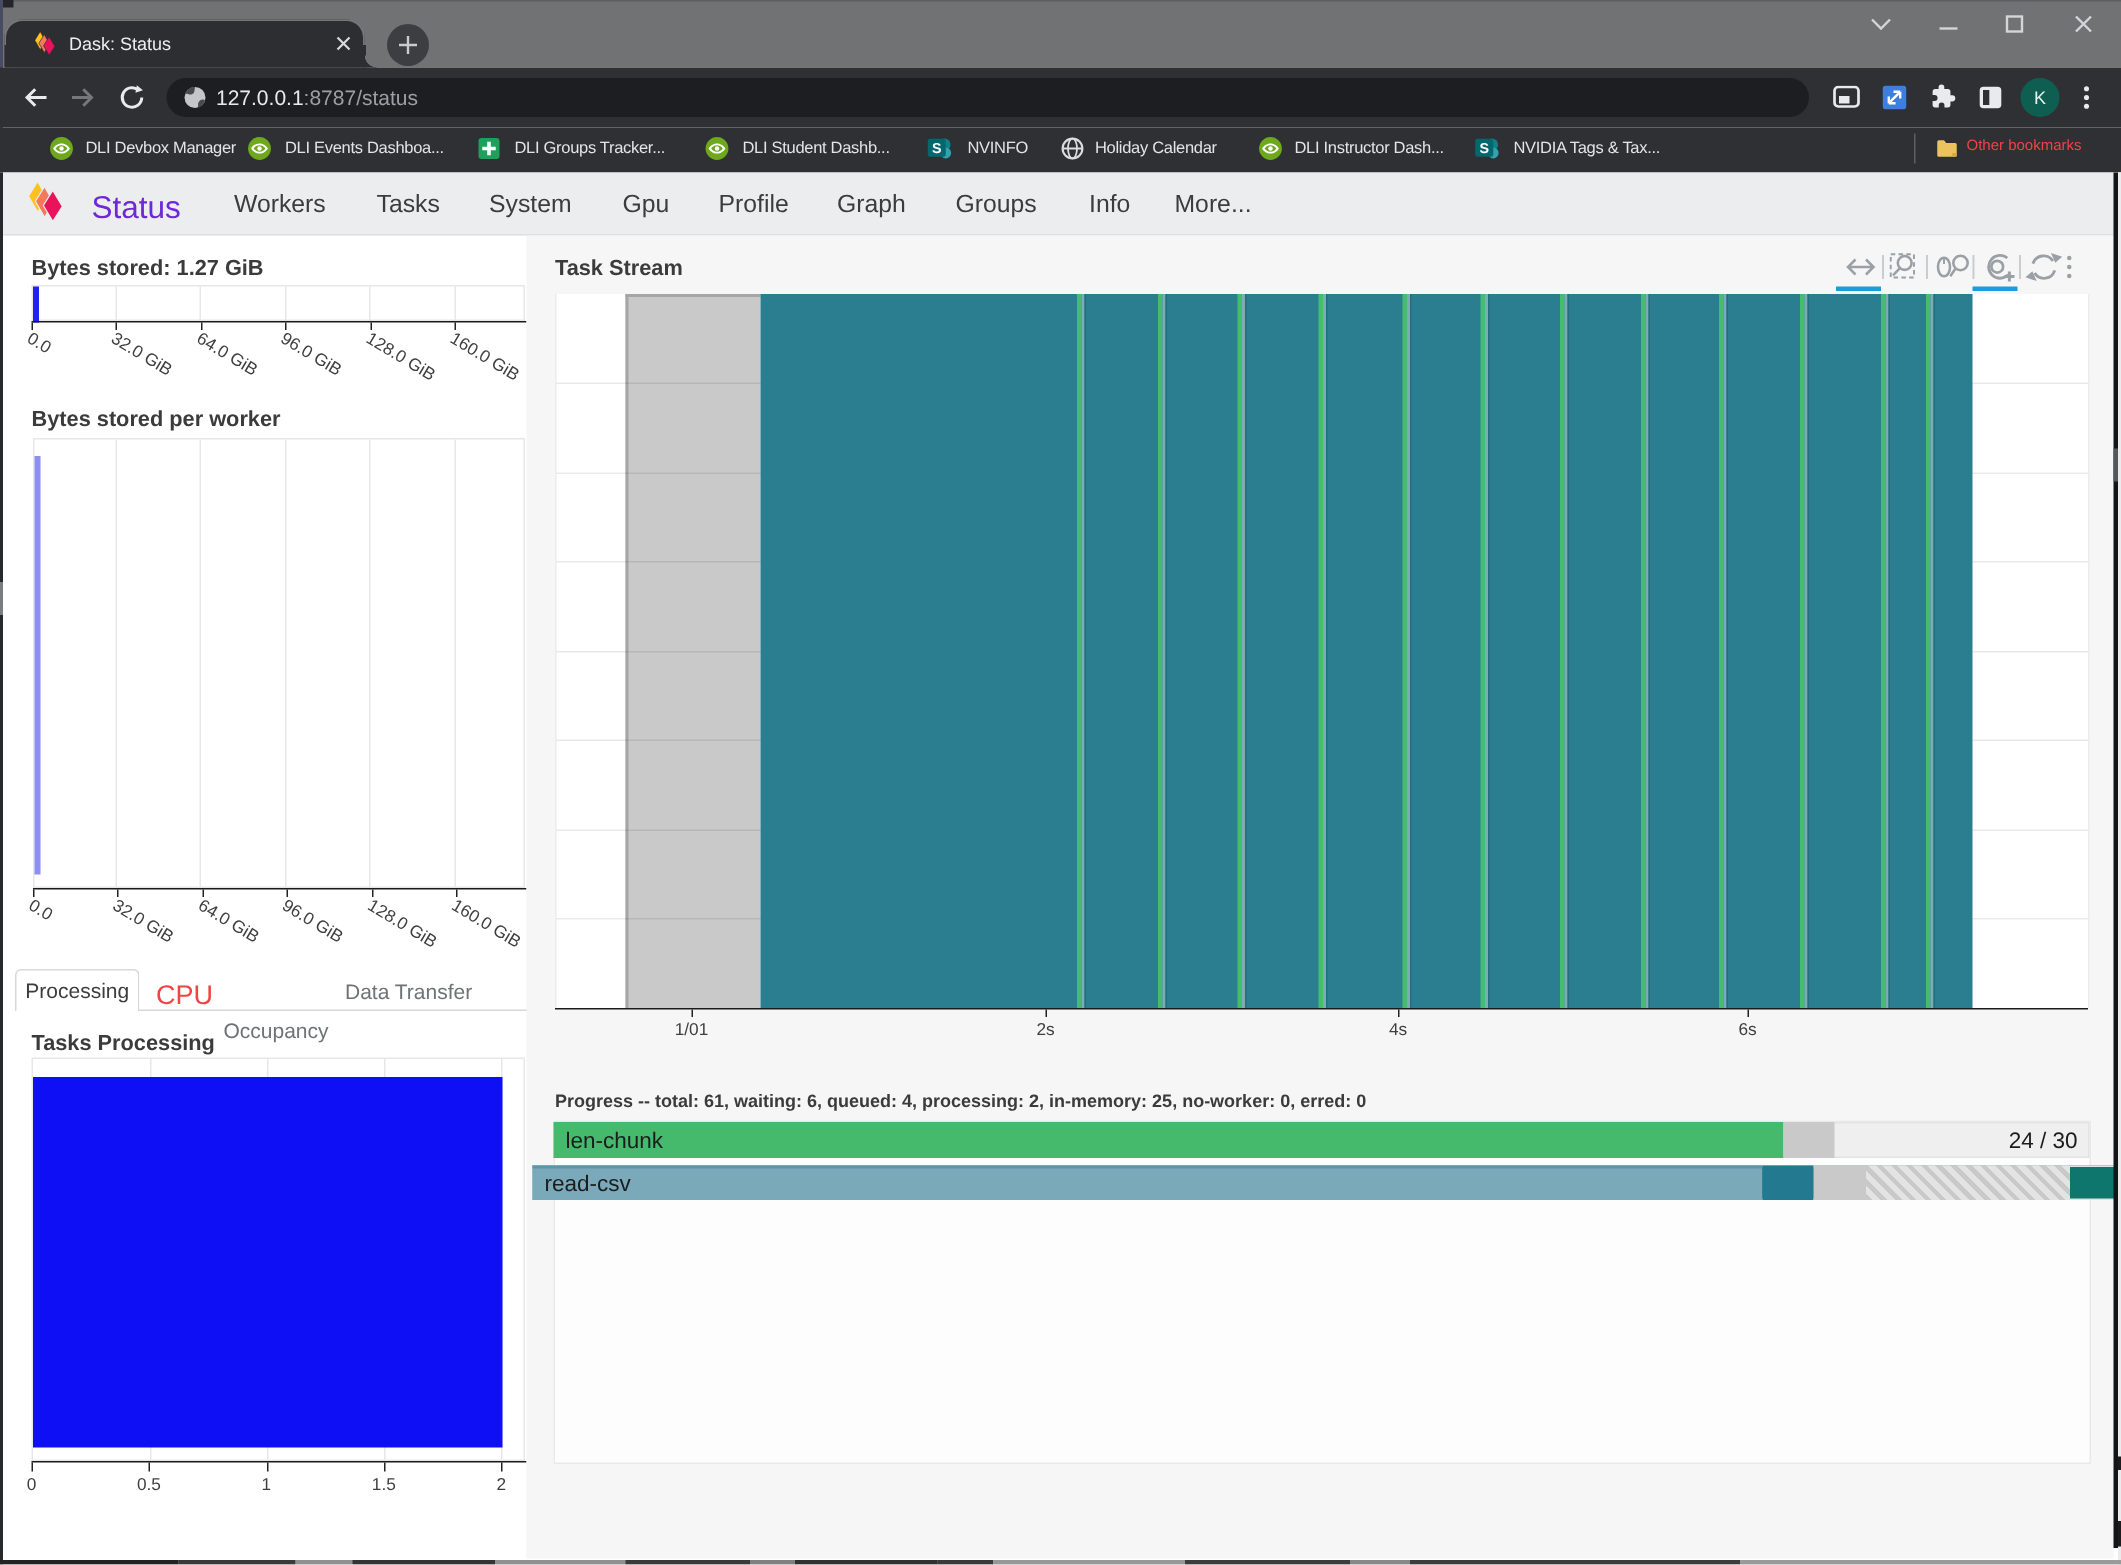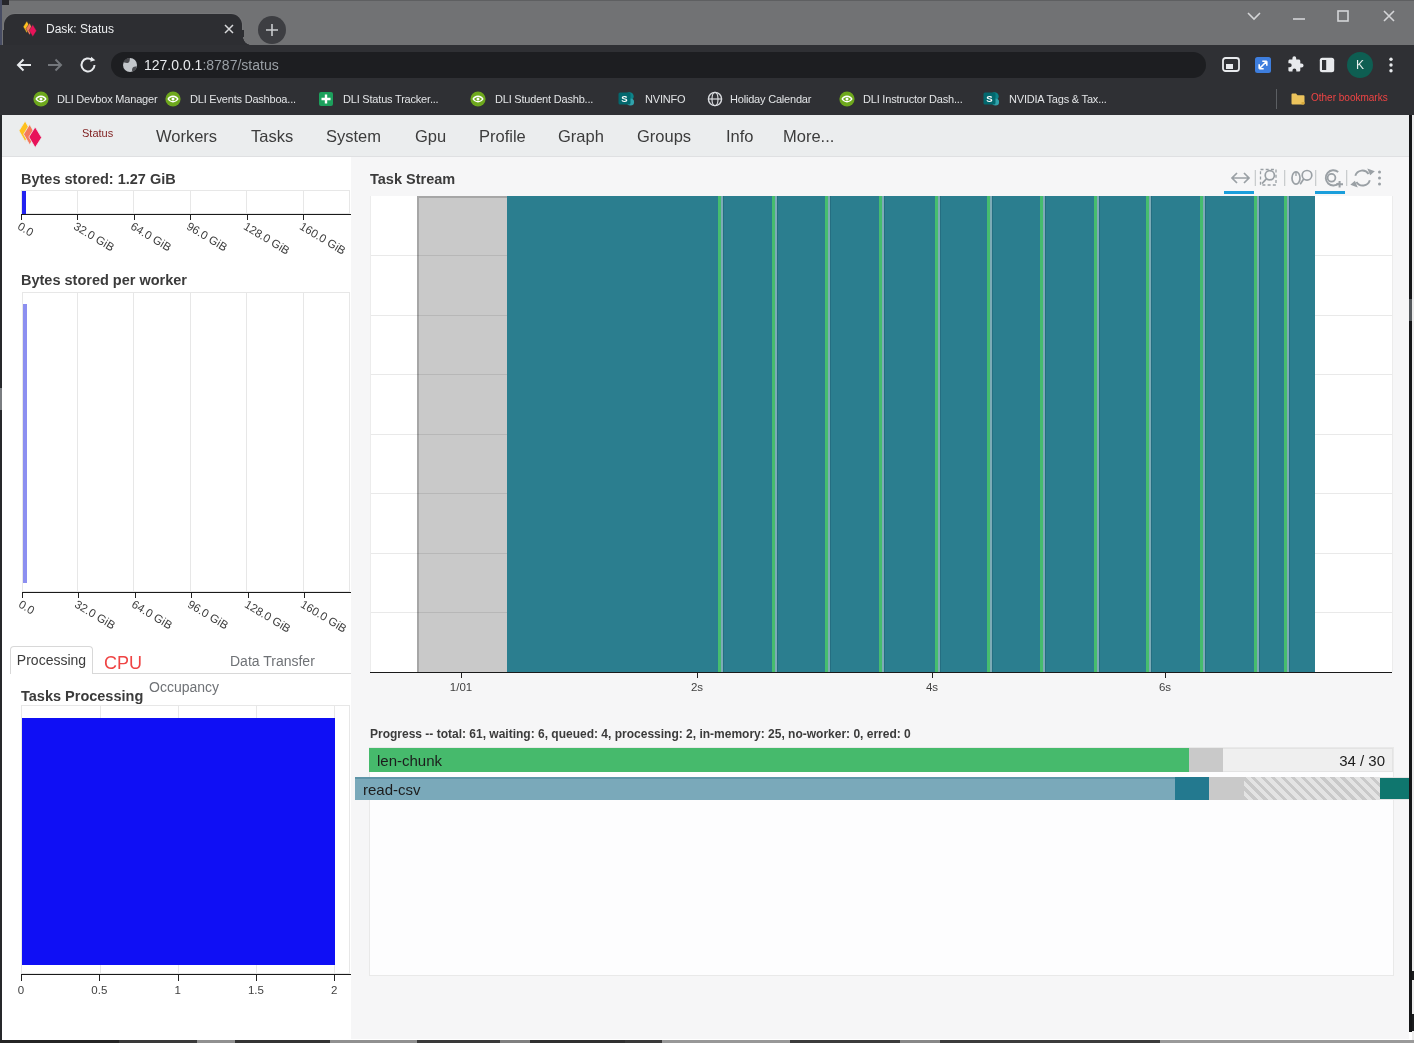--- a/index.html
+++ b/index.html
@@ -101,21 +101,21 @@
     <svg class="abs" style="left:165px;top:91px" width="16" height="16" viewBox="0 0 16 16">
  <circle cx="8" cy="8" r="7.6" fill="#6ea81d"></circle>
  <path d="M8 4.6 C5.4 4.6 3.4 6.2 2.4 8 C3.4 9.8 5.4 11.4 8 11.4 C10.6 11.4 12.6 9.8 13.6 8 C12.6 6.2 10.6 4.6 8 4.6 Z M8 10.1 C6.2 10.1 4.8 9.1 4.1 8 C4.8 6.9 6.2 5.9 8 5.9 C9.8 5.9 11.2 6.9 11.9 8 C11.2 9.1 9.8 10.1 8 10.1 Z" fill="#fff"></path>
  <circle cx="8" cy="8" r="1.5" fill="#fff"></circle>
     </svg>
     <div class="abs" style="left:190px;top:92.5px;font-size:11px;letter-spacing:-0.2px;color:#e2e4e6">DLI Events Dashboa...</div>
     <svg class="abs" style="left:318px;top:91px" width="16" height="16" viewBox="0 0 16 16">
  <rect x="1" y="1" width="14" height="14" rx="2" fill="#1ca05c"></rect>
  <path d="M8 3.5 V12.5 M3.5 8 H12.5" stroke="#fff" stroke-width="2.4"></path>
     </svg>
-    <div class="abs" style="left:343px;top:92.5px;font-size:11px;letter-spacing:-0.2px;color:#e2e4e6">DLI Status Tracker...</div>
+    <div class="abs" style="left:343px;top:92.5px;font-size:11px;letter-spacing:-0.2px;color:#e2e4e6">DLI Groups Tracker...</div>
     <svg class="abs" style="left:470px;top:91px" width="16" height="16" viewBox="0 0 16 16">
  <circle cx="8" cy="8" r="7.6" fill="#6ea81d"></circle>
  <path d="M8 4.6 C5.4 4.6 3.4 6.2 2.4 8 C3.4 9.8 5.4 11.4 8 11.4 C10.6 11.4 12.6 9.8 13.6 8 C12.6 6.2 10.6 4.6 8 4.6 Z M8 10.1 C6.2 10.1 4.8 9.1 4.1 8 C4.8 6.9 6.2 5.9 8 5.9 C9.8 5.9 11.2 6.9 11.9 8 C11.2 9.1 9.8 10.1 8 10.1 Z" fill="#fff"></path>
  <circle cx="8" cy="8" r="1.5" fill="#fff"></circle>
     </svg>
     <div class="abs" style="left:495px;top:92.5px;font-size:11px;letter-spacing:-0.2px;color:#e2e4e6">DLI Student Dashb...</div>
     <svg class="abs" style="left:618px;top:91px" width="18" height="16" viewBox="0 0 18 16">
  <circle cx="11.5" cy="5.5" r="4.2" fill="#0d8389"></circle>
  <circle cx="12.5" cy="11" r="3.6" fill="#31a3ac"></circle>
  <rect x="0.5" y="1.5" width="12" height="12" rx="1.5" fill="#03686e"></rect>
@@ -149,21 +149,21 @@
     <div class="abs" style="left:1311px;top:92px;font-size:10px;color:#ef4444">Other bookmarks</div>
 
 <div class="abs" style="left:0;top:115px;width:1414px;height:42px;background:#ebedee;border-bottom:1px solid #dfe0e2"></div>
 <svg class="abs" style="left:19px;top:121px" width="23" height="27" viewBox="0 0 23 27">
   <g stroke="#ebedee" stroke-width="0.8">
     <polygon points="6.1,0 12.1,10.6 6.1,20.4 0,9.8" fill="#FFC11E"></polygon>
     <polygon points="10.7,3.4 16.7,14 10.7,23.8 4.6,13.2" fill="#F4795B"></polygon>
     <polygon points="16.2,6 22.6,16.6 16.2,26.6 9.9,16" fill="#E8135A"></polygon>
   </g>
 </svg>
-<div class="abs" style="left:82px;top:126.5px;font-size:11px;color:#7f1d1d">Status</div>
+<div class="abs" style="left:61px;top:126.5px;font-size:21px;color:#6d28d9">Status</div>
     <div class="abs" style="left:156px;top:126.5px;font-size:16.5px;color:#3c3c3c">Workers</div>
     <div class="abs" style="left:251px;top:126.5px;font-size:16.5px;color:#3c3c3c">Tasks</div>
     <div class="abs" style="left:326px;top:126.5px;font-size:16.5px;color:#3c3c3c">System</div>
     <div class="abs" style="left:415px;top:126.5px;font-size:16.5px;color:#3c3c3c">Gpu</div>
     <div class="abs" style="left:479px;top:126.5px;font-size:16.5px;color:#3c3c3c">Profile</div>
     <div class="abs" style="left:558px;top:126.5px;font-size:16.5px;color:#3c3c3c">Graph</div>
     <div class="abs" style="left:637px;top:126.5px;font-size:16.5px;color:#3c3c3c">Groups</div>
     <div class="abs" style="left:726px;top:126.5px;font-size:16.5px;color:#3c3c3c">Info</div>
     <div class="abs" style="left:783px;top:126.5px;font-size:16.5px;color:#3c3c3c">More...</div>
 
@@ -332,21 +332,21 @@
     <div class="tick" style="left:1165px;top:673px;height:5px"></div>
     <div class="hlab" style="left:1165px;top:681px">6s</div>
 
 <div class="abs" style="left:369px;top:747px;width:1025px;height:229px;border:1.5px solid #e9e9e9;background:#fdfdfe"></div>
 <div class="abs" style="left:1391.5px;top:196px;width:1px;height:476px;background:#ececec"></div>
 <div class="abs btitle" style="left:370px;top:727px;font-size:12px">Progress -- total: 61, waiting: 6, queued: 4, processing: 2, in-memory: 25, no-worker: 0, erred: 0</div>
 <div class="abs" style="left:369px;top:748px;width:1024px;height:23.5px;background:#efefef;border:1px solid #e3e3e3">
       <div class="abs" style="left:-1px;top:-1px;width:820px;height:23.5px;background:#46ba6c"></div>
 <div class="abs" style="left:819px;top:-1px;width:34px;height:23.5px;background:#c9c9c9"></div>
  <div class="abs" style="left:7px;top:3px;font-size:15px;color:#1c1c1c">len-chunk</div>
- <div class="abs" style="right:7px;top:3px;font-size:15px;color:#1c1c1c">34 / 30</div>
+ <div class="abs" style="right:7px;top:3px;font-size:15px;color:#1c1c1c">24 / 30</div>
     </div>
     <div class="abs" style="left:355px;top:776.5px;width:1136px;height:23.5px;background:#0f766e;border:1px solid #e3e3e3">
       <div class="abs" style="left:-1px;top:-1px;width:820px;height:23.5px;background:#7aa9ba;border-top:2px solid #5e95a8"></div>
 <div class="abs" style="left:819px;top:-1px;width:34px;height:23.5px;background:#23798f"></div>
 <div class="abs" style="left:853px;top:-1px;width:35px;height:23.5px;background:#c9c9c9"></div>
 <div class="abs" style="left:888px;top:-1px;width:136px;height:23.5px;background:repeating-linear-gradient(45deg,#c9c9c9 0 3px,#e3e3e3 3px 7px)"></div>
  <div class="abs" style="left:7px;top:3px;font-size:15px;color:#1c1c1c">read-csv</div>
  <div class="abs" style="right:7px;top:3px;font-size:15px;color:#1c1c1c">18 / 30</div>
     </div>
 

